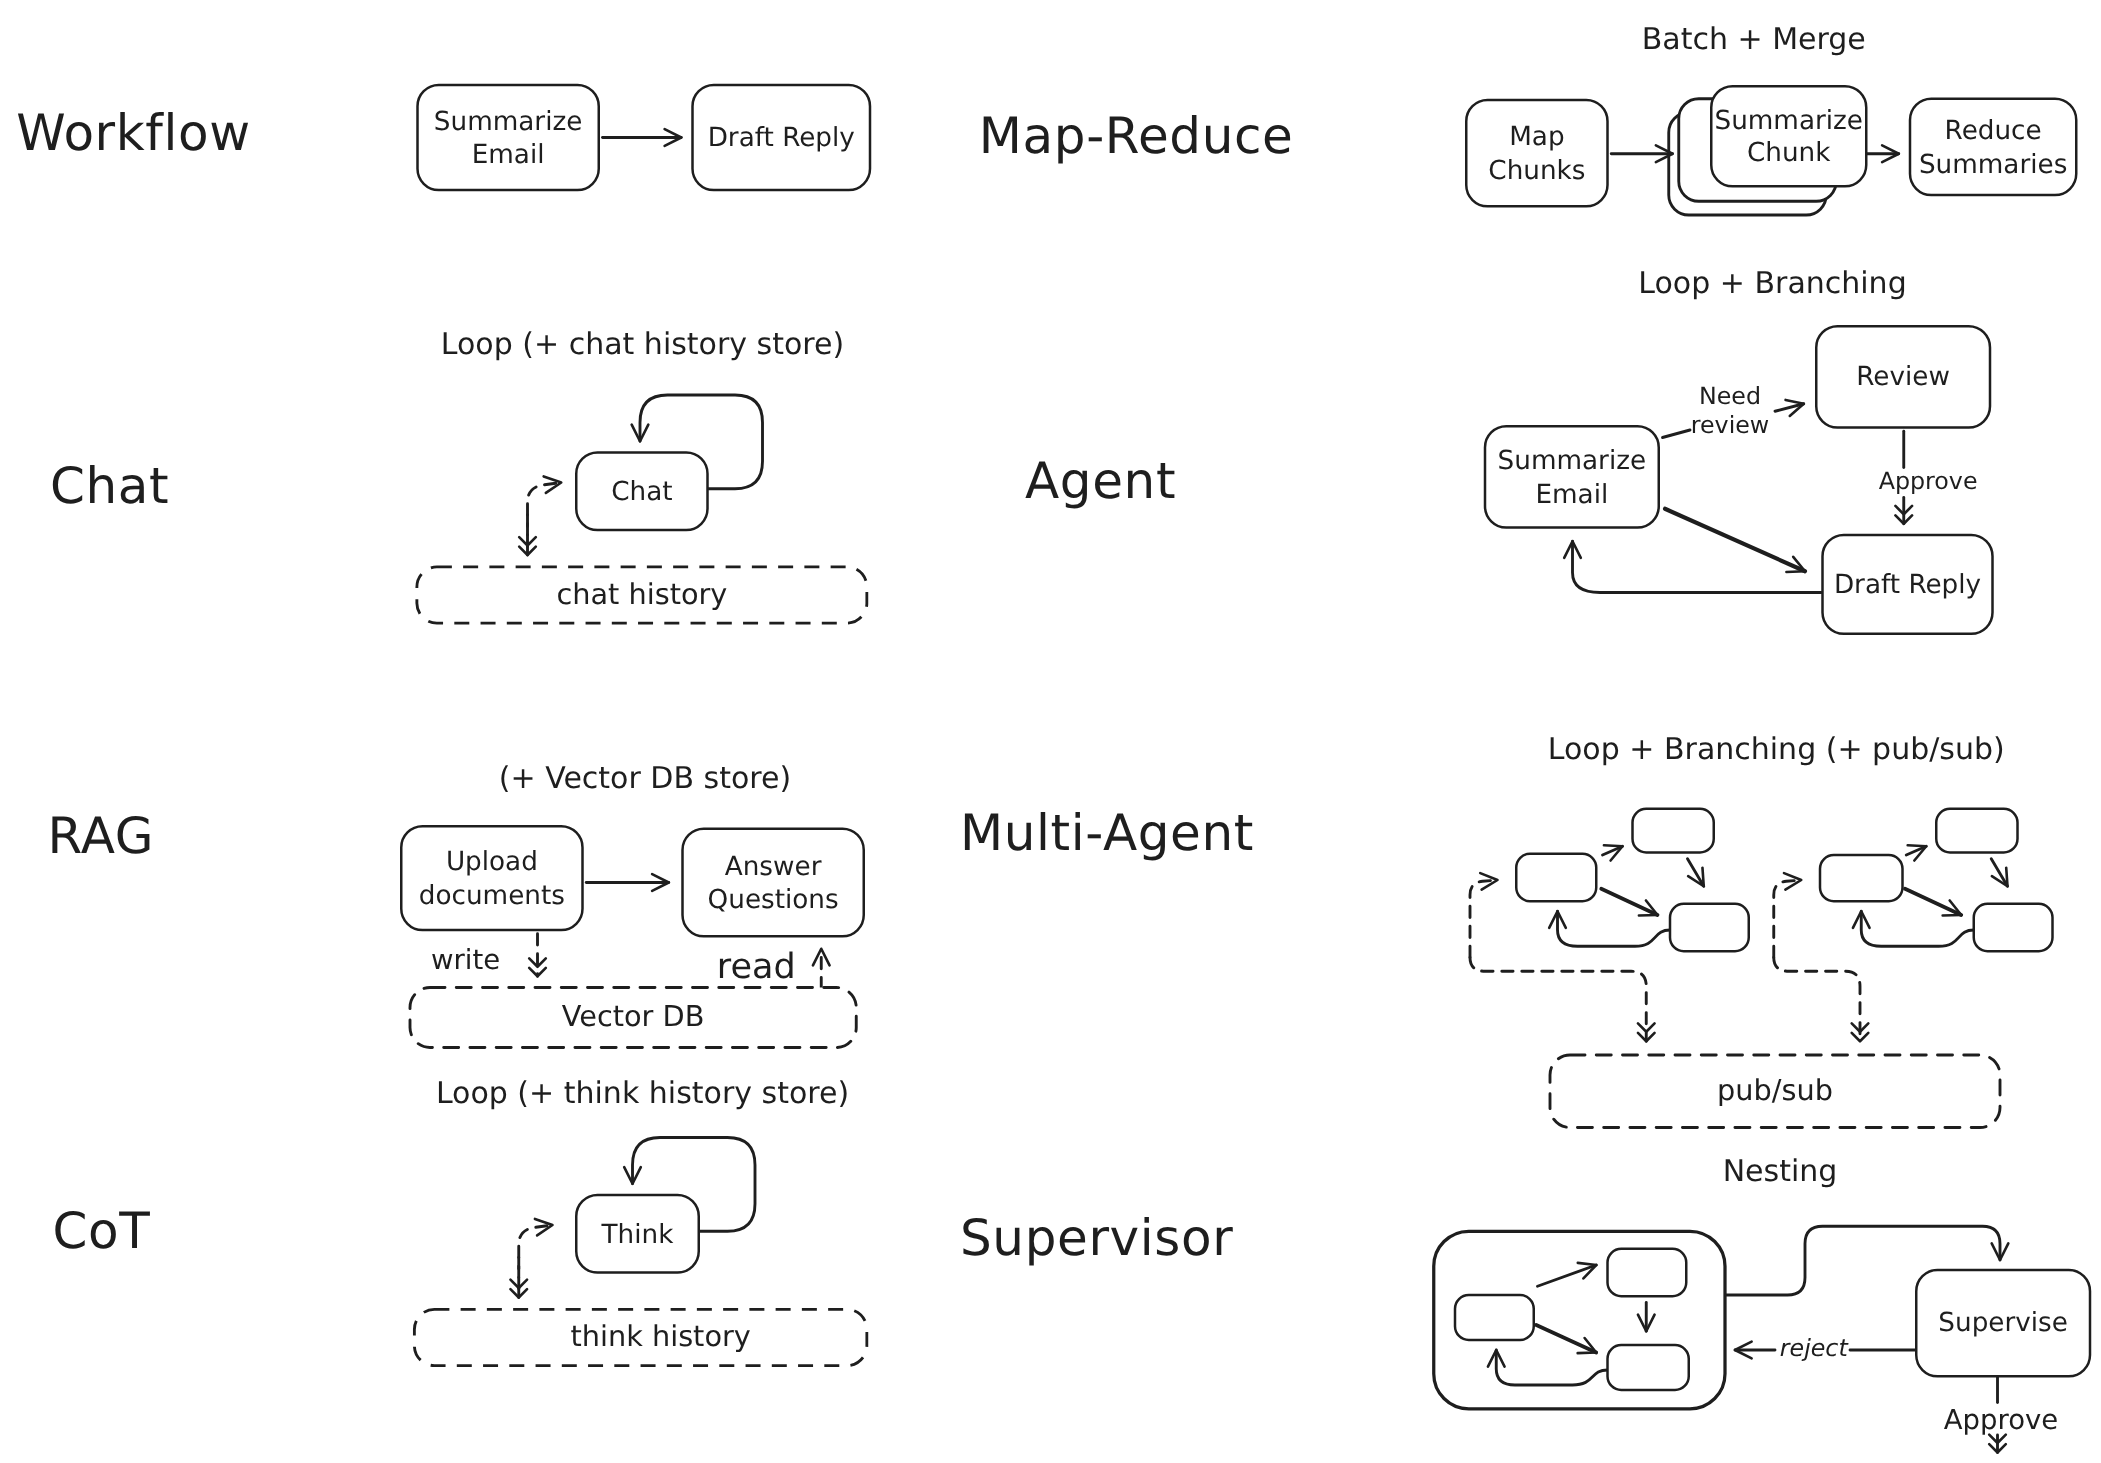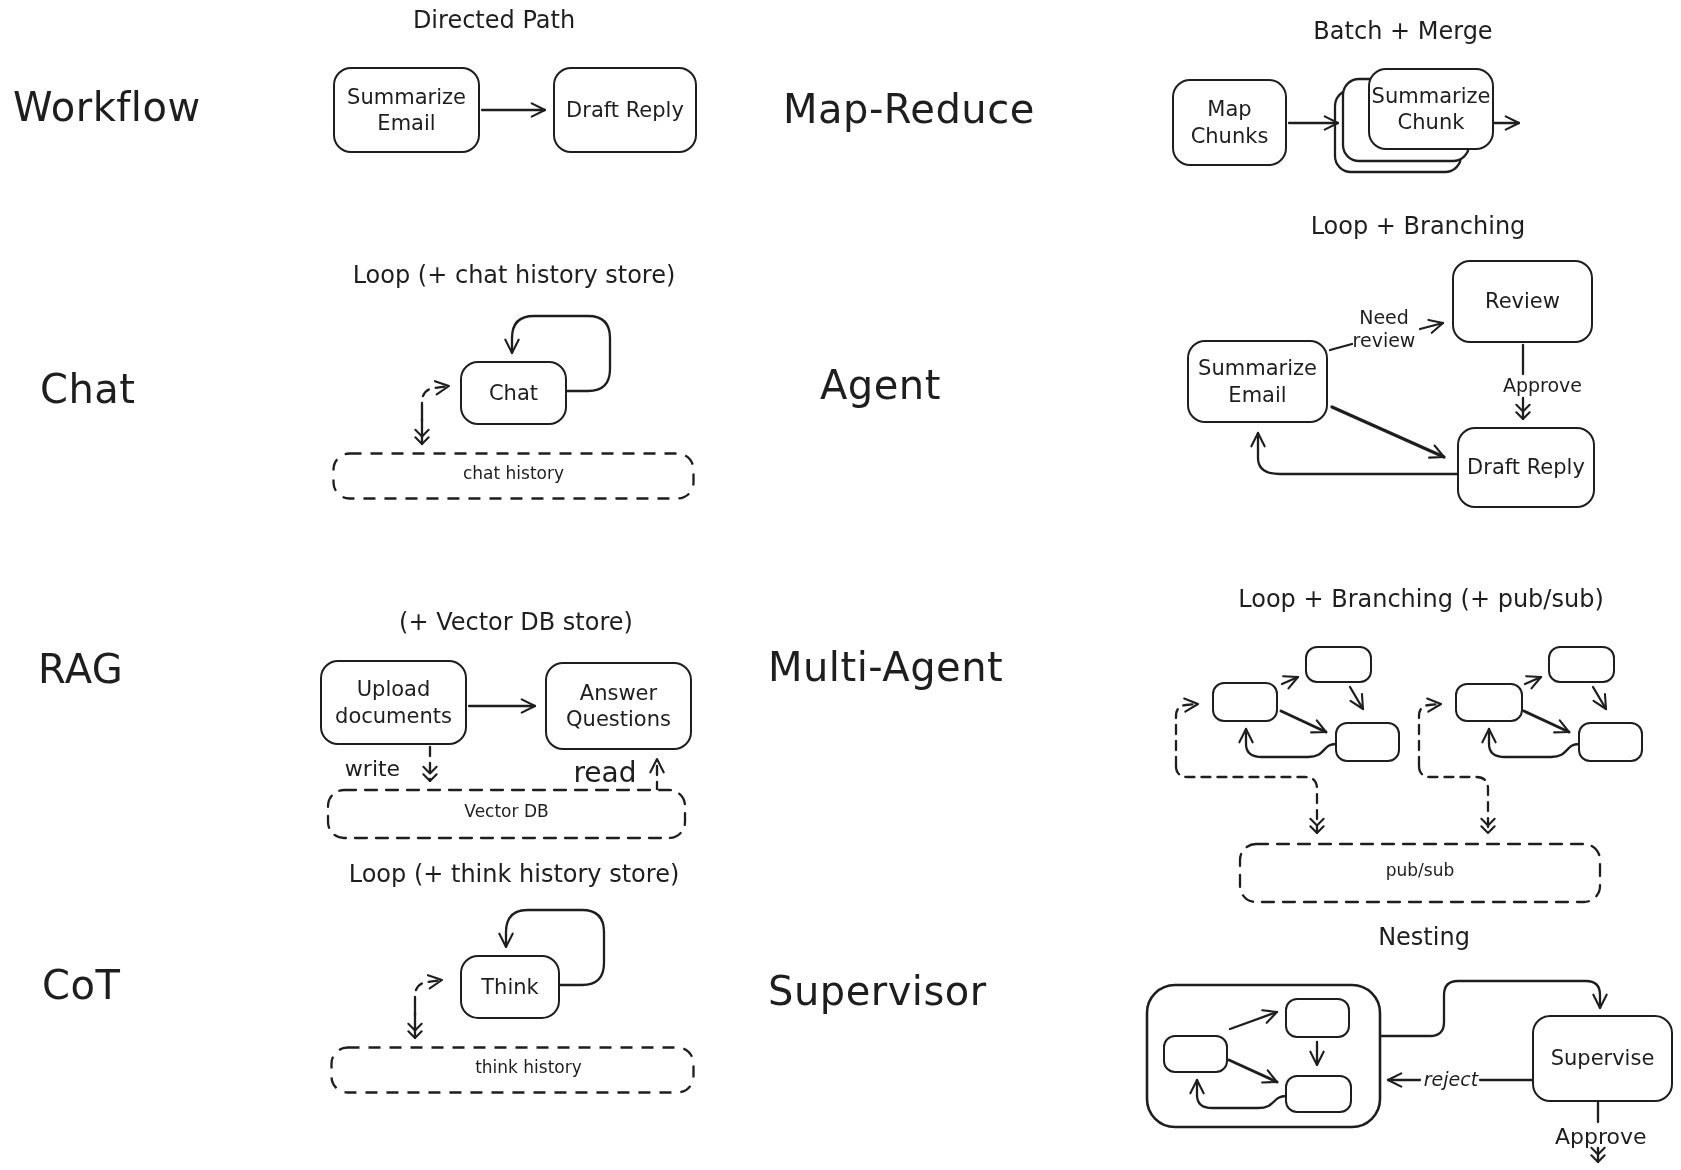--- a/index.html
+++ b/index.html
@@ -15,21 +15,21 @@
   .title{
     font-size:24px;text-align:center;white-space:nowrap;
   }
   .node{
     background:#ffffff;border:2.3px solid #1e1e1e;border-radius:18px;
     display:flex;align-items:center;justify-content:center;text-align:center;
     font-size:21px;line-height:1.25;padding:2px 6px;
   }
   .node.small{border-radius:12px;border-width:2.2px;}
   .storetext{
-    font-size:17px;text-align:center;
+    font-size:23px;text-align:center;
   }
   .elabel{
     font-size:19px;text-align:center;line-height:1.2;
   }
 </style>
 </head>
 <body>
 
 <div class="canvas">
 
@@ -102,34 +102,34 @@
 
   <div class="abs big" style="left:13px;top:84px;">Workflow</div>
   <div class="abs big" style="left:783px;top:86px;">Map-Reduce</div>
   <div class="abs big" style="left:40px;top:366px;">Chat</div>
   <div class="abs big" style="left:820px;top:362px;">Agent</div>
   <div class="abs big" style="left:38px;top:646px;">RAG</div>
   <div class="abs big" style="left:768px;top:644px;">Multi-Agent</div>
   <div class="abs big" style="left:42px;top:962px;">CoT</div>
   <div class="abs big" style="left:768px;top:968px;">Supervisor</div>
 
-  <div class="abs title" style="left:344px;top:6px;width:300px;">Directed Path</div>
   <div class="abs title" style="left:1253px;top:17px;width:300px;">Batch + Merge</div>
   <div class="abs title" style="left:314px;top:261px;width:400px;">Loop (+ chat history store)</div>
   <div class="abs title" style="left:1268px;top:212px;width:300px;">Loop + Branching</div>
   <div class="abs title" style="left:316px;top:608px;width:400px;">(+ Vector DB store)</div>
   <div class="abs title" style="left:1221px;top:585px;width:400px;">Loop + Branching (+ pub/sub)</div>
   <div class="abs title" style="left:314px;top:860px;width:400px;">Loop (+ think history store)</div>
   <div class="abs title" style="left:1274px;top:923px;width:300px;">Nesting</div>
 
   <div class="abs node" style="left:333px;top:67px;width:147px;height:86px;">Summarize Email</div>
   <div class="abs node" style="left:553px;top:67px;width:144px;height:86px;">Draft Reply</div>
 
   <div class="abs node" style="left:1172px;top:79px;width:115px;height:87px;">Map Chunks</div>
   <div class="abs node" style="left:1352px;top:68px;width:126px;height:82px;margin-left:16px;">Summarize Chunk</div>
+  <div class="abs node" style="left:1527px;top:78px;width:135px;height:79px;">Reduce Summaries</div>
 
   <div class="abs node" style="left:460px;top:361px;width:107px;height:64px;">Chat</div>
   <div class="abs storetext" style="left:332px;top:463px;width:363px;">chat history</div>
   <svg class="abs" style="left:332px;top:452px;" width="363" height="48">
     <rect x="1.5" y="1.5" width="360" height="45" rx="16" fill="none" stroke="#1e1e1e" stroke-width="2.3" stroke-dasharray="12 9"></rect>
   </svg>
 
   <div class="abs node" style="left:1187px;top:340px;width:141px;height:83px;">Summarize Email</div>
   <div class="abs node" style="left:1452px;top:260px;width:141px;height:83px;">Review</div>
   <div class="abs node" style="left:1457px;top:427px;width:138px;height:81px;">Draft Reply</div>

